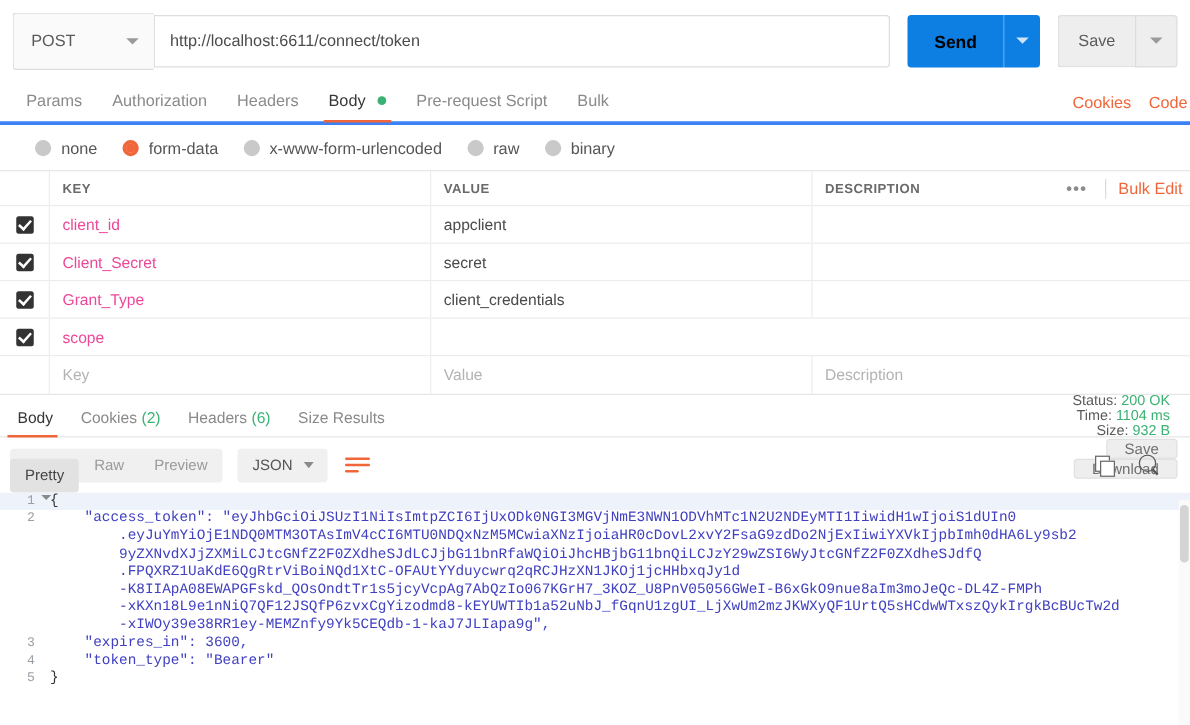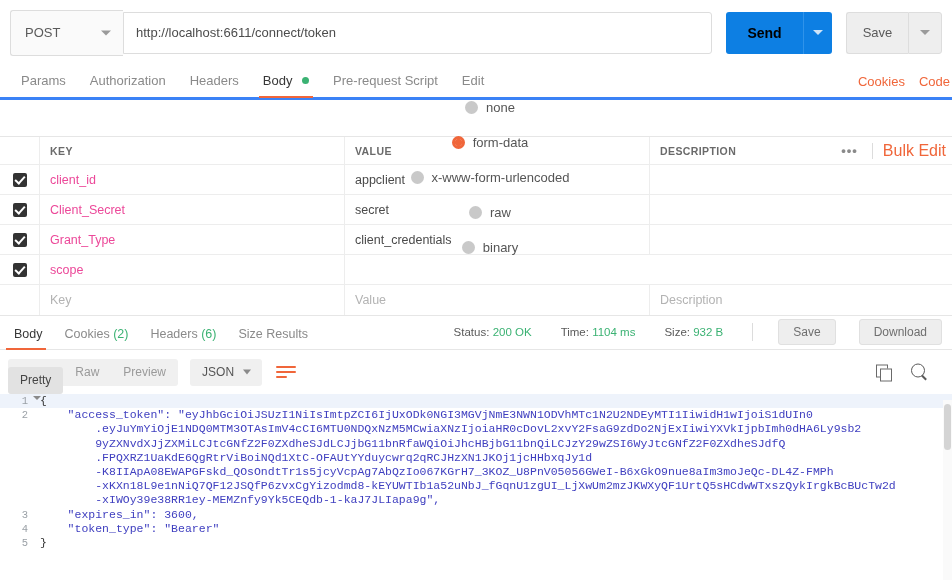--- a/index.html
+++ b/index.html
@@ -130,21 +130,21 @@
   }
   .req-tabs-right {
     position: absolute; right: 0; bottom: 8px;
     display: flex; gap: 14px; padding-right: 2px;
   }
   .link-orange { font-size: 13px; color: #f0663a; cursor: pointer; }
 
   
   .bodytype-row {
     display: flex; align-items: center;
-    height: 36px; padding-left: 28px; gap: 20px; flex-direction: column;
+    height: 36px; padding-left: 28px; gap: 20px;
   }
   .radio-item {
     display: flex; align-items: center;
     font-size: 13px; color: #555555;
     cursor: pointer;
   }
   .radio-dot {
     width: 13px; height: 13px; border-radius: 50%;
     background: #c9c9c9; margin-right: 8px;
     display: inline-block;
@@ -221,21 +221,21 @@
   .kv-row.placeholder .kv-desc { color: #b3b3b3; }
   .hdr-actions {
     position: absolute; right: 6px; top: 0; bottom: 0;
     display: flex; align-items: center; gap: 10px;
   }
   .dots {
     font-size: 13px; color: #8a8a8a; letter-spacing: 1px;
     cursor: pointer; padding: 0 4px;
   }
   .vsep { width: 1px; height: 16px; background: #dcdcdc; }
-  .bulk-edit { font-size: 16px; color: #f0663a; cursor: pointer; font-weight: normal; letter-spacing: 0; }
+  .bulk-edit { font-size: 13px; color: #f0663a; cursor: pointer; font-weight: normal; letter-spacing: 0; }
 
   
   .resp-tabs {
     position: relative; display: flex; align-items: flex-end;
     height: 34px; border-bottom: 1px solid #e6e6e6;
     padding-left: 3px;
   }
   .resp-tab {
     font-size: 12.5px; color: #8a8a8a;
     padding: 0 11px 8px 11px; cursor: pointer; position: relative;
@@ -243,21 +243,21 @@
   }
   .resp-tab.active { color: #373737; }
   .resp-tab.active::after {
     content: ""; position: absolute;
     left: 3px; right: 8px; bottom: -1px;
     height: 2px; background: #f0663a;
   }
   .cnt { color: #3bb273; }
   .resp-meta {
     position: absolute; right: 0; bottom: 0;
-    display: flex; align-items: center; height: 34px; gap: 13px;
+    display: flex; align-items: flex-end; height: 34px; gap: 0; flex-direction: column;
   }
   .meta-item { font-size: 11.5px; color: #5a5a5a; margin-right: 16px; white-space: nowrap; }
   .meta-item span.v { color: #3bb273; }
   .meta-sep { width: 1px; height: 18px; background: #dcdcdc; margin-right: 12px; }
   .resp-btn {
     height: 26px; padding: 0 14px;
     background: #eeeeee; border: 1px solid #e0e0e0;
     border-radius: 3px; font-size: 12px; color: #6f6f6f;
     display: flex; align-items: center; justify-content: center;
     cursor: pointer; margin-right: 10px;
@@ -400,21 +400,21 @@
 
   <div class="req-tabs">
     <div class="req-tab"><span>Params</span></div>
     <div class="req-tab"><span>Authorization</span></div>
     <div class="req-tab"><span>Headers</span></div>
     <div class="req-tab active">
       <span>Body</span>
       <span class="body-dot"></span>
     </div>
     <div class="req-tab"><span>Pre-request Script</span></div>
-    <div class="req-tab"><span>Edit</span></div>
+    <div class="req-tab"><span>Bulk</span></div>
     <div class="req-tabs-right">
       <span class="link-orange">Cookies</span>
       <span class="link-orange">Code</span>
     </div>
   </div>
 
   <div class="bodytype-row">
     <div class="radio-item">
       <span class="radio-dot"></span>
       <span>none</span>

